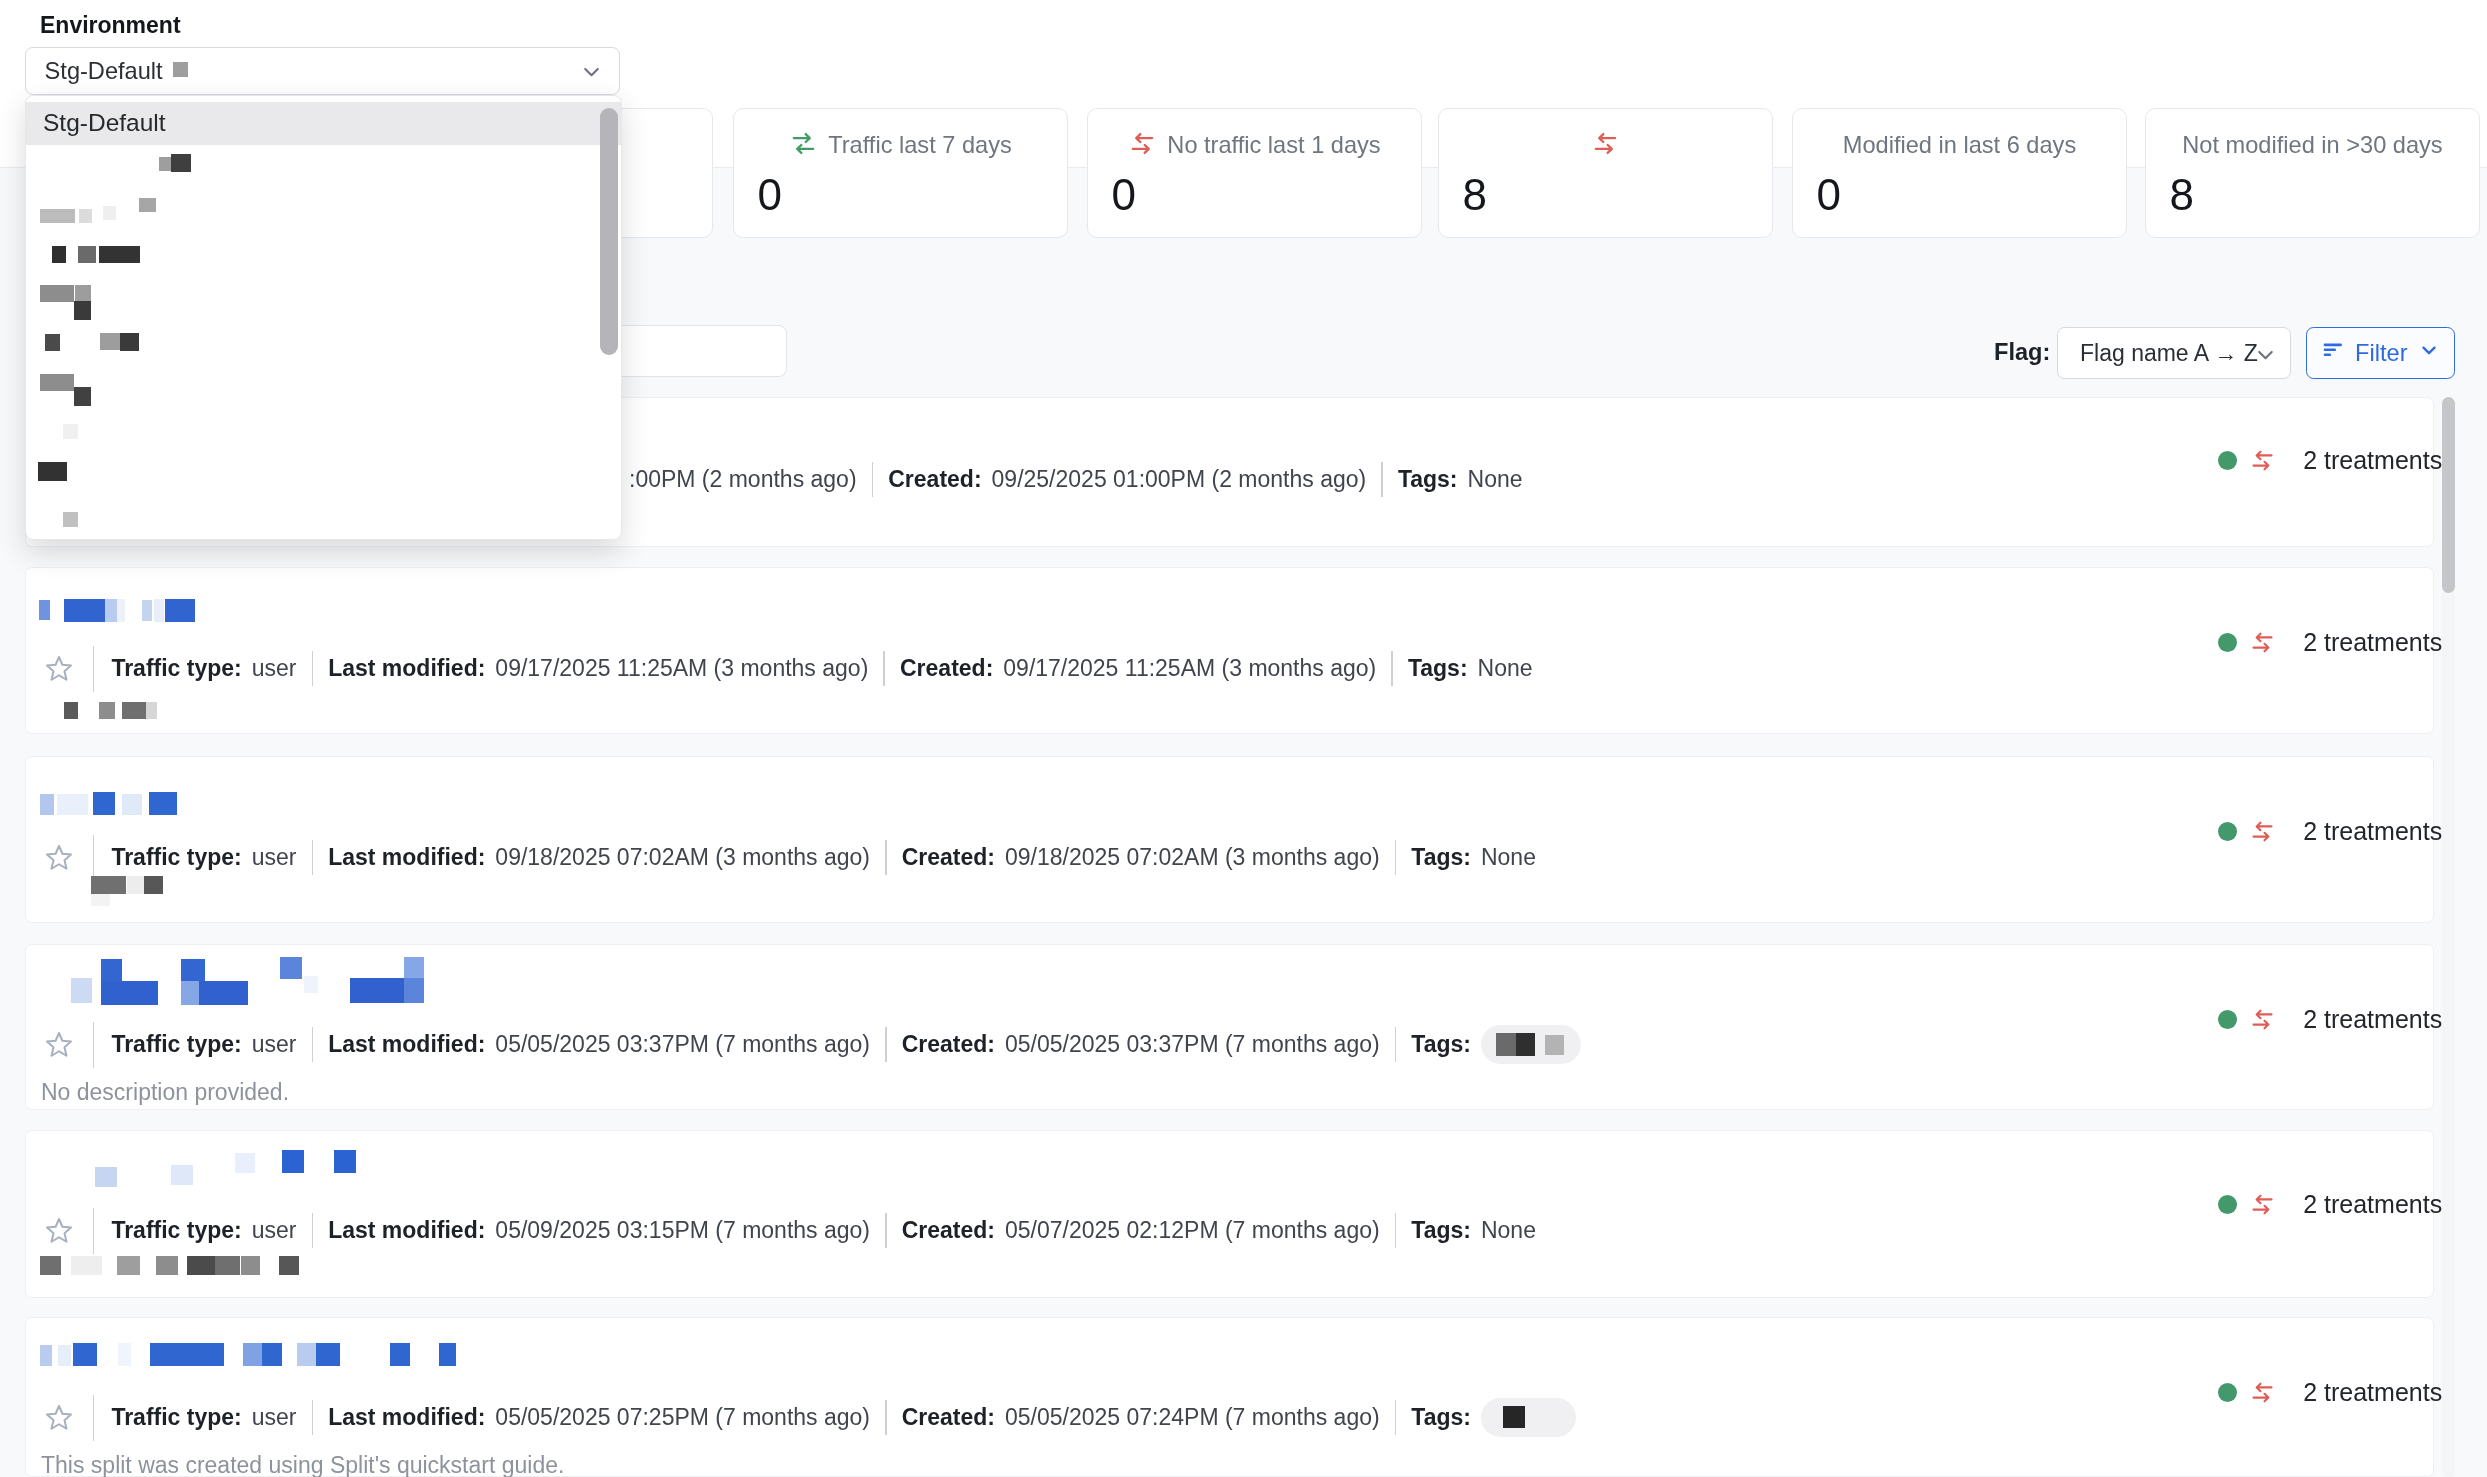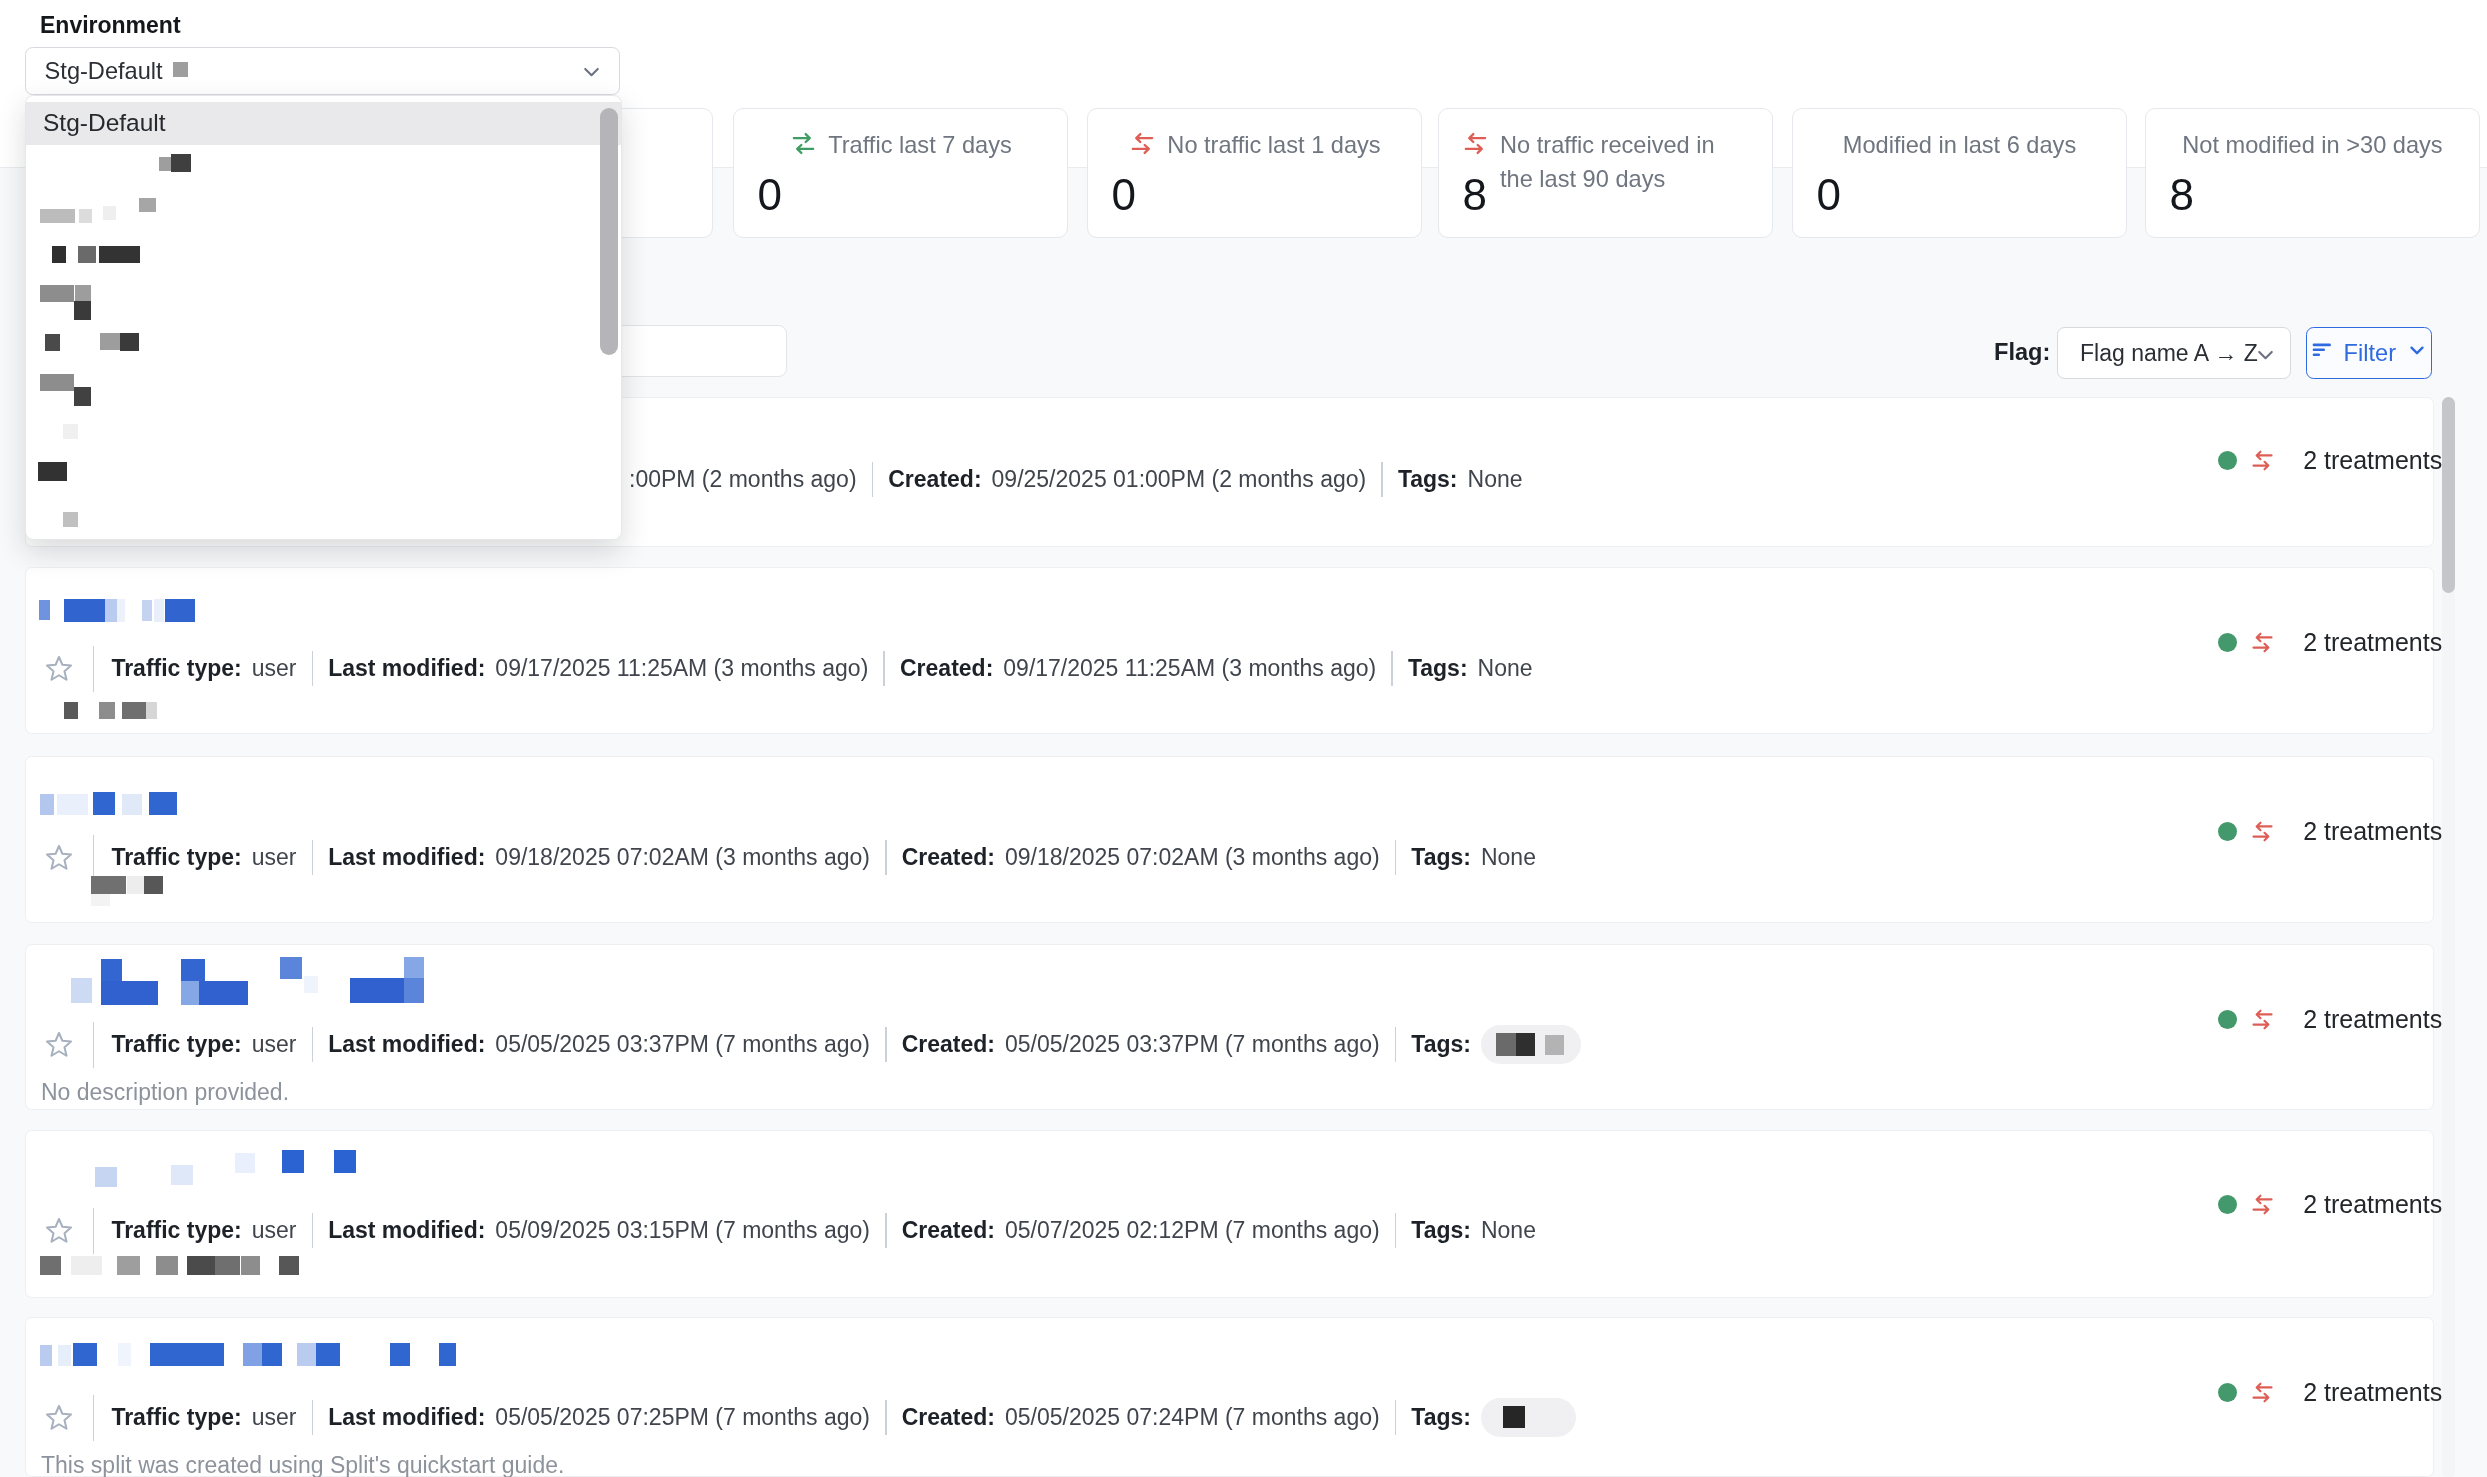--- a/index.html
+++ b/index.html
@@ -26,21 +26,21 @@
   .card-label svg{flex:0 0 auto;margin-top:1.7px;}
   .card-value{position:absolute;left:23.6px;top:64px;font-size:44px;color:#14171c;line-height:1;}
   
   #search{position:absolute;left:40px;top:325px;width:747px;height:52px;background:#fff;border:0.8px solid #e1e4e9;
           border-radius:8.4px;box-sizing:border-box;z-index:1;}
   #sort-label{position:absolute;left:1994px;top:339px;font-size:23.6px;font-weight:700;color:#1d2128;z-index:1;}
   #sort-select{position:absolute;left:2057px;top:327px;width:234px;height:52px;background:#fff;border:0.8px solid #d6d9de;
                border-radius:7.6px;display:flex;align-items:center;padding-left:22px;font-size:23px;color:#2a2e35;
                box-sizing:border-box;z-index:1;}
   #sort-select .chev{position:absolute;right:11.8px;top:13.5px;}
-  #filter-btn{position:absolute;left:2306px;top:327px;width:126px;height:52px;border:1.7px solid #2f6ae0;border-radius:7.6px;
+  #filter-btn{position:absolute;left:2306px;top:327px;width:149px;height:52px;border:1.7px solid #2f6ae0;border-radius:7.6px;
               background:#fbfcff;display:flex;align-items:center;justify-content:center;gap:10px;color:#2f6ae0;
               font-size:23.6px;font-weight:500;box-sizing:border-box;z-index:1;}
   
   .row{position:absolute;left:25px;width:2409px;background:#fff;border:0.8px solid #edeff2;border-radius:6.8px;
        box-sizing:border-box;z-index:1;}
   .meta{position:absolute;display:flex;align-items:center;height:41px;font-size:23px;color:#40454d;white-space:nowrap;z-index:1;}
   .meta b{color:#1d2128;font-weight:700;margin-right:10px;}
   .vsep{width:1.7px;height:35px;background:#ccd1d8;margin:0 15px;flex:0 0 auto;}
   .vsep.tall{height:46px;margin:0 17px;}
   .desc{position:absolute;left:41px;font-size:23px;color:#8d939c;z-index:1;}
@@ -90,21 +90,20 @@
           </svg>
           <span>No traffic last 1 days</span>
         </div>
         <div class="card-value">0</div>
       </div>
       <div class="card" style="left: 1438px;">
         <div class="card-label">
           <svg width="29" height="29" viewBox="0 0 24 24" fill="none">
             <path d="M20 7.5 H7 M10.2 4.2 L6.8 7.5 L10.2 10.8 M4 16.5 H17 M13.8 13.2 L17.2 16.5 L13.8 19.8" stroke="#de5d55" stroke-width="1.9" stroke-linecap="round" stroke-linejoin="round" fill="none"></path>
           </svg>
-          <span>No traffic received in the last 90 days</span>
         </div>
         <div class="card-value">8</div>
       </div>
       <div class="card" style="left: 1792px;">
         <div class="card-label">
           <span>Modified in last 6 days</span>
         </div>
         <div class="card-value">0</div>
       </div>
       <div class="card" style="left: 2145px;">

